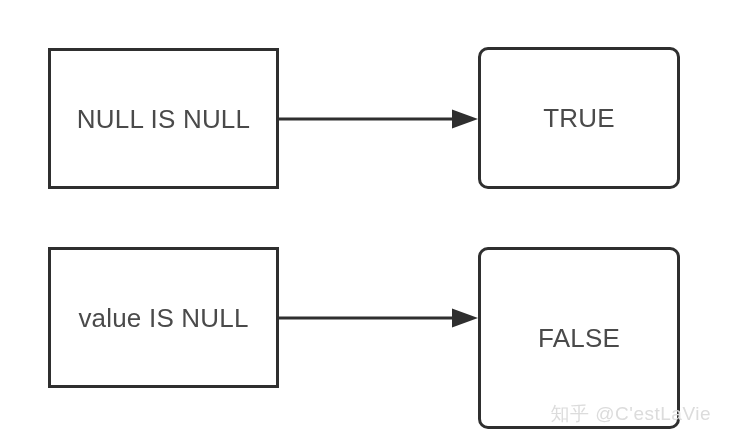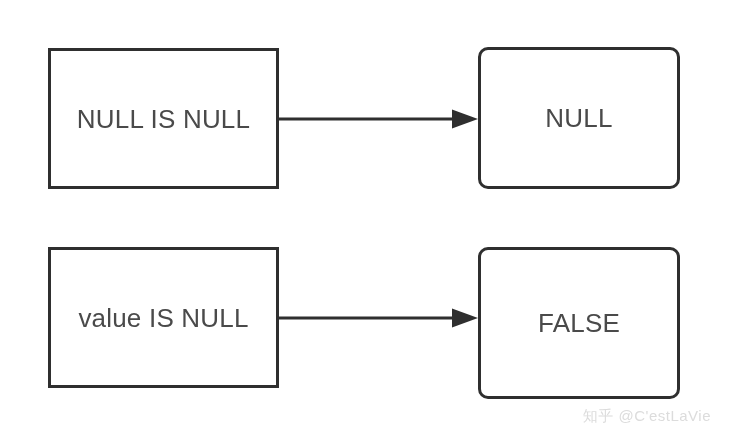--- a/index.html
+++ b/index.html
@@ -35,40 +35,40 @@
     color: #4a4a4a;
     letter-spacing: 0.2px;
     white-space: nowrap;
     user-select: none;
   }
 
   
   #node-null-is-null  { left: 48px;  top: 48px;  width: 231px; height: 141px; }
   #node-true          { left: 478px; top: 47px;  width: 202px; height: 142px; }
   #node-value-is-null { left: 48px;  top: 247px; width: 231px; height: 141px; }
-  #node-false         { left: 478px; top: 247px; width: 202px; height: 152px; }
+  #node-false         { left: 478px; top: 247px; width: 202px; height: 182px; }
 
   
   .connector {
     position: absolute;
     left: 279px;
     width: 200px;
     height: 24px;
     overflow: visible;
   }
   #connector-true  { top: 107px; }
   #connector-false { top: 306px; }
   .connector svg { display: block; overflow: visible; }
 
   
   #watermark {
     position: absolute;
     right: 18px;
     bottom: 14px;
-    font-size: 15px;
+    font-size: 19px;
     line-height: 1;
     color: #dcdcdc;
     letter-spacing: 0.5px;
     white-space: nowrap;
     user-select: none;
   }
 </style>
 </head>
 <body>
 
@@ -79,21 +79,21 @@
   </div>
 
   <div class="connector" id="connector-true">
     <svg width="200" height="24" viewBox="0 0 200 24">
       <line x1="0" y1="12" x2="176" y2="12" stroke="#2f2f2f" stroke-width="3"></line>
       <polygon points="173,2.5 199,12 173,21.5" fill="#2f2f2f"></polygon>
     </svg>
   </div>
 
   <div class="node rounded" id="node-true">
-    <span class="node-label">NULL</span>
+    <span class="node-label">TRUE</span>
   </div>
 
   <div class="node sharp" id="node-value-is-null">
     <span class="node-label">value IS NULL</span>
   </div>
 
   <div class="connector" id="connector-false">
     <svg width="200" height="24" viewBox="0 0 200 24">
       <line x1="0" y1="12" x2="176" y2="12" stroke="#2f2f2f" stroke-width="3"></line>
       <polygon points="173,2.5 199,12 173,21.5" fill="#2f2f2f"></polygon>

